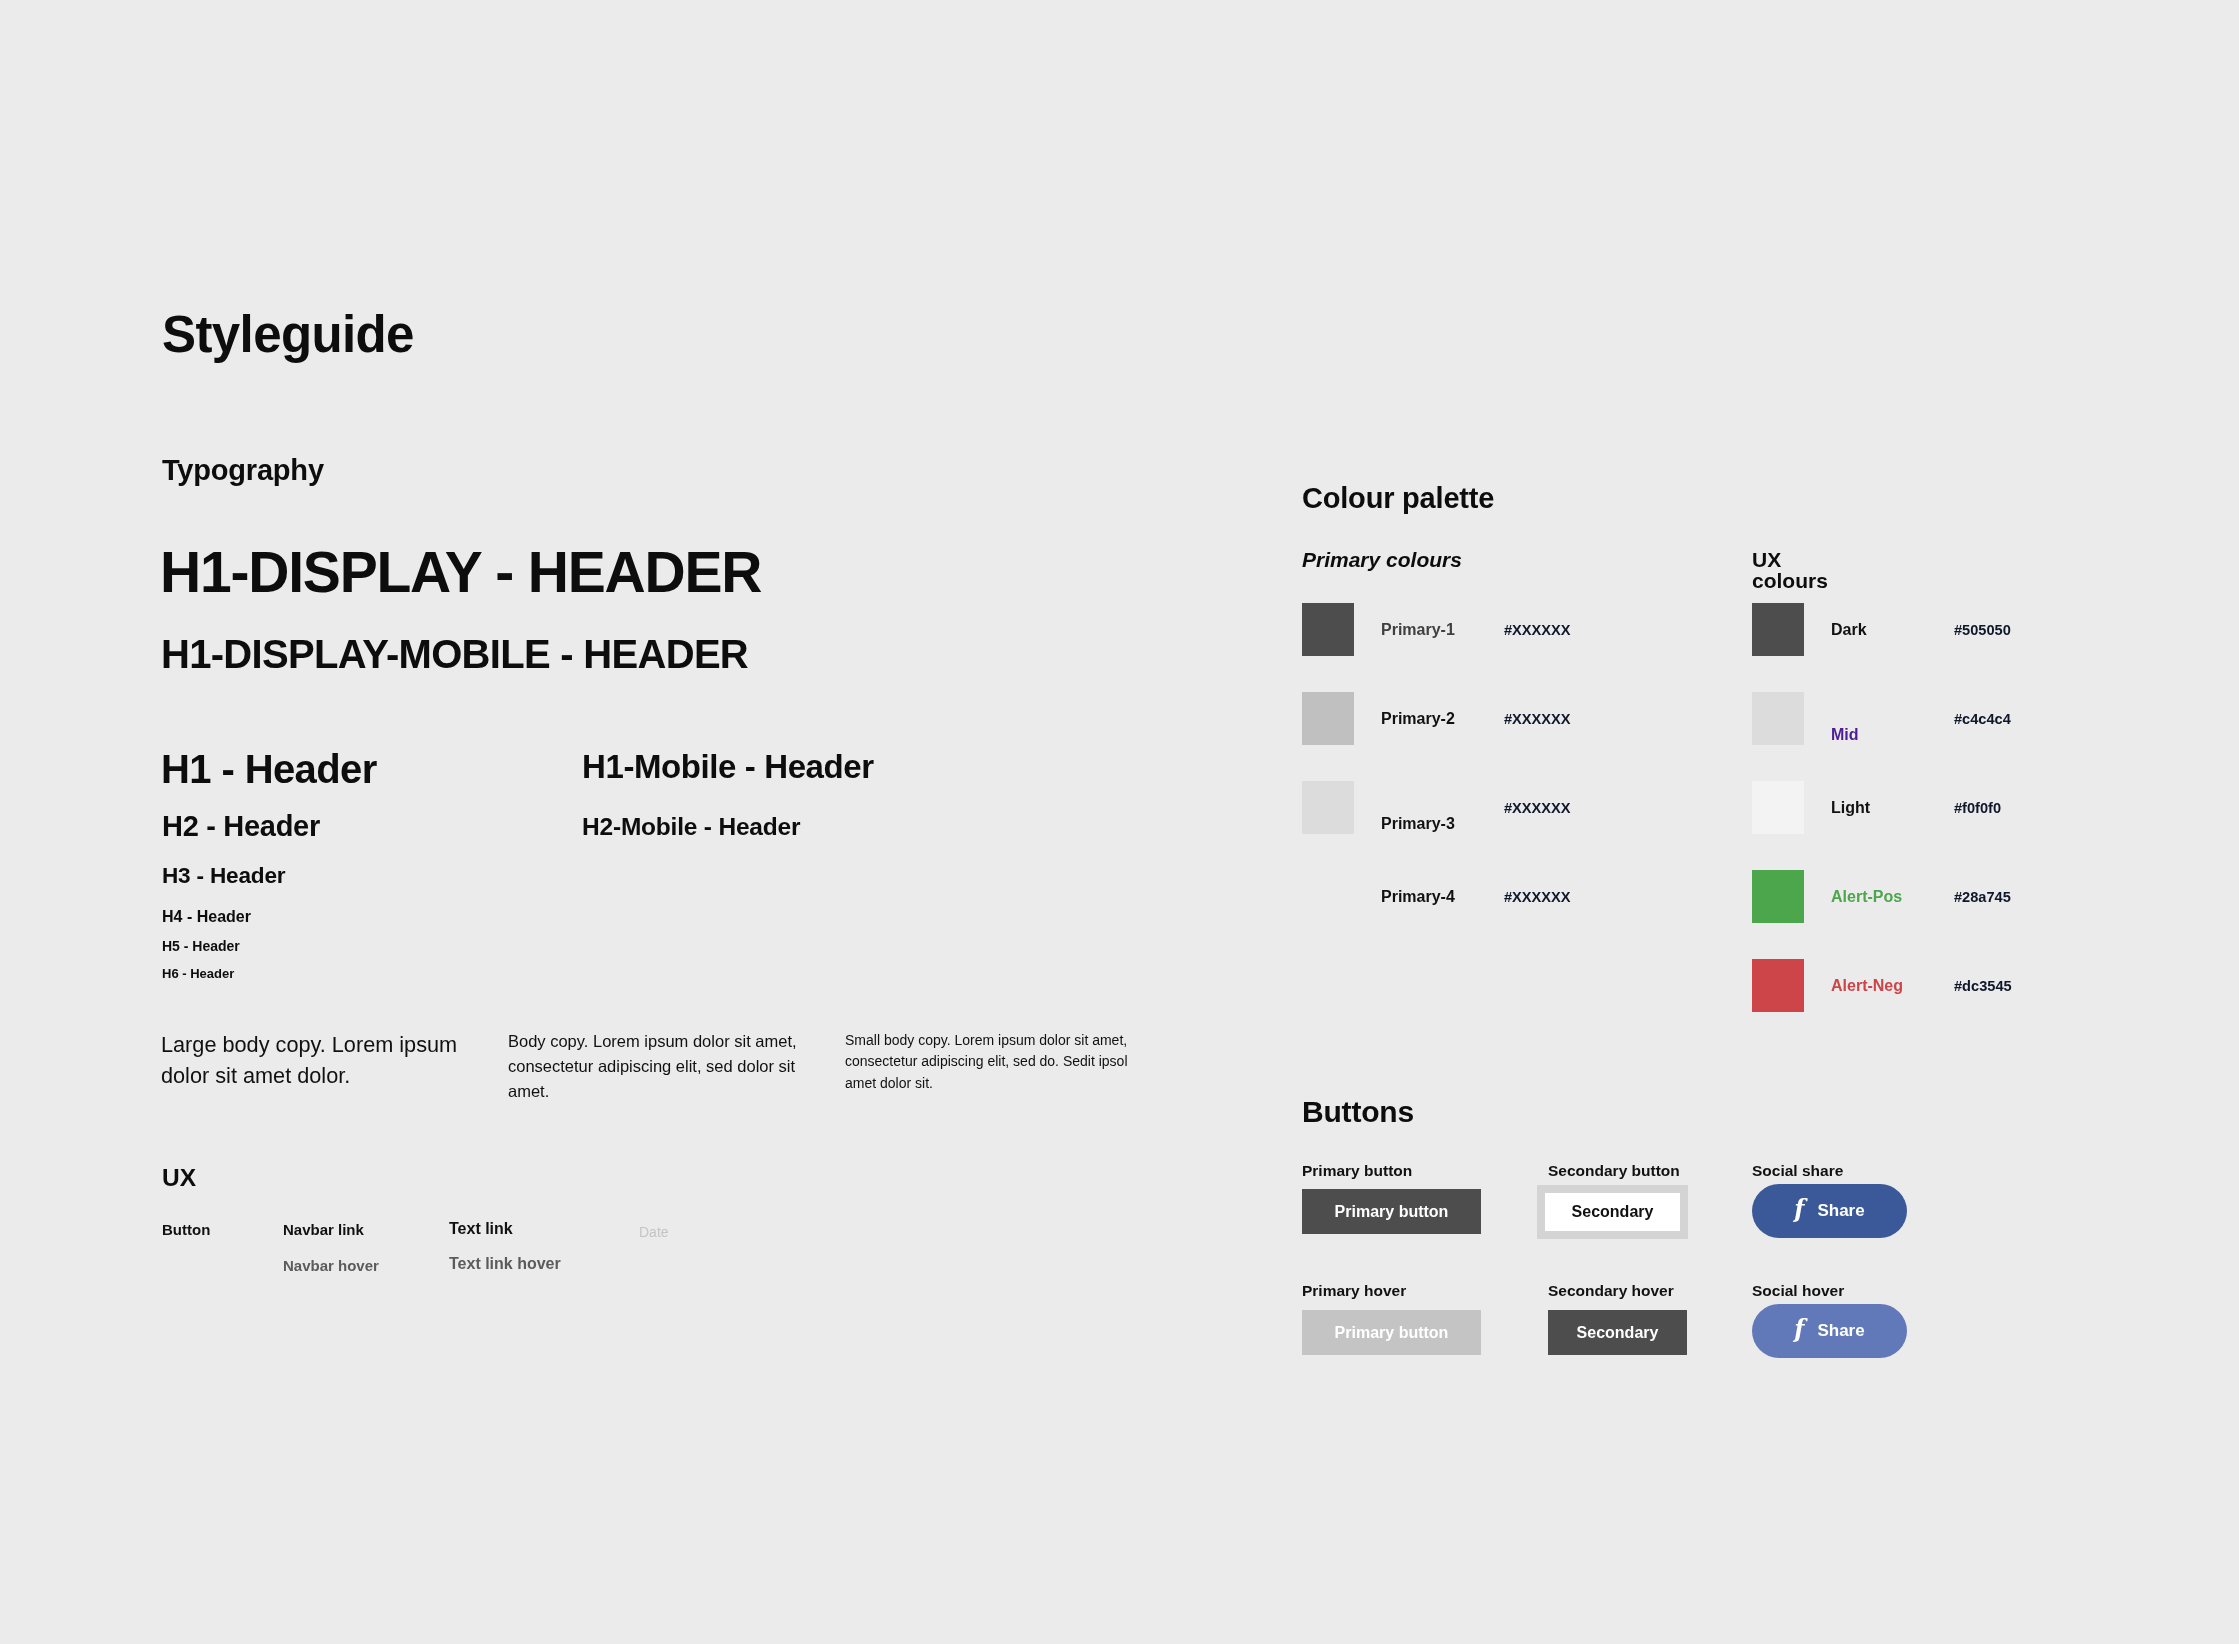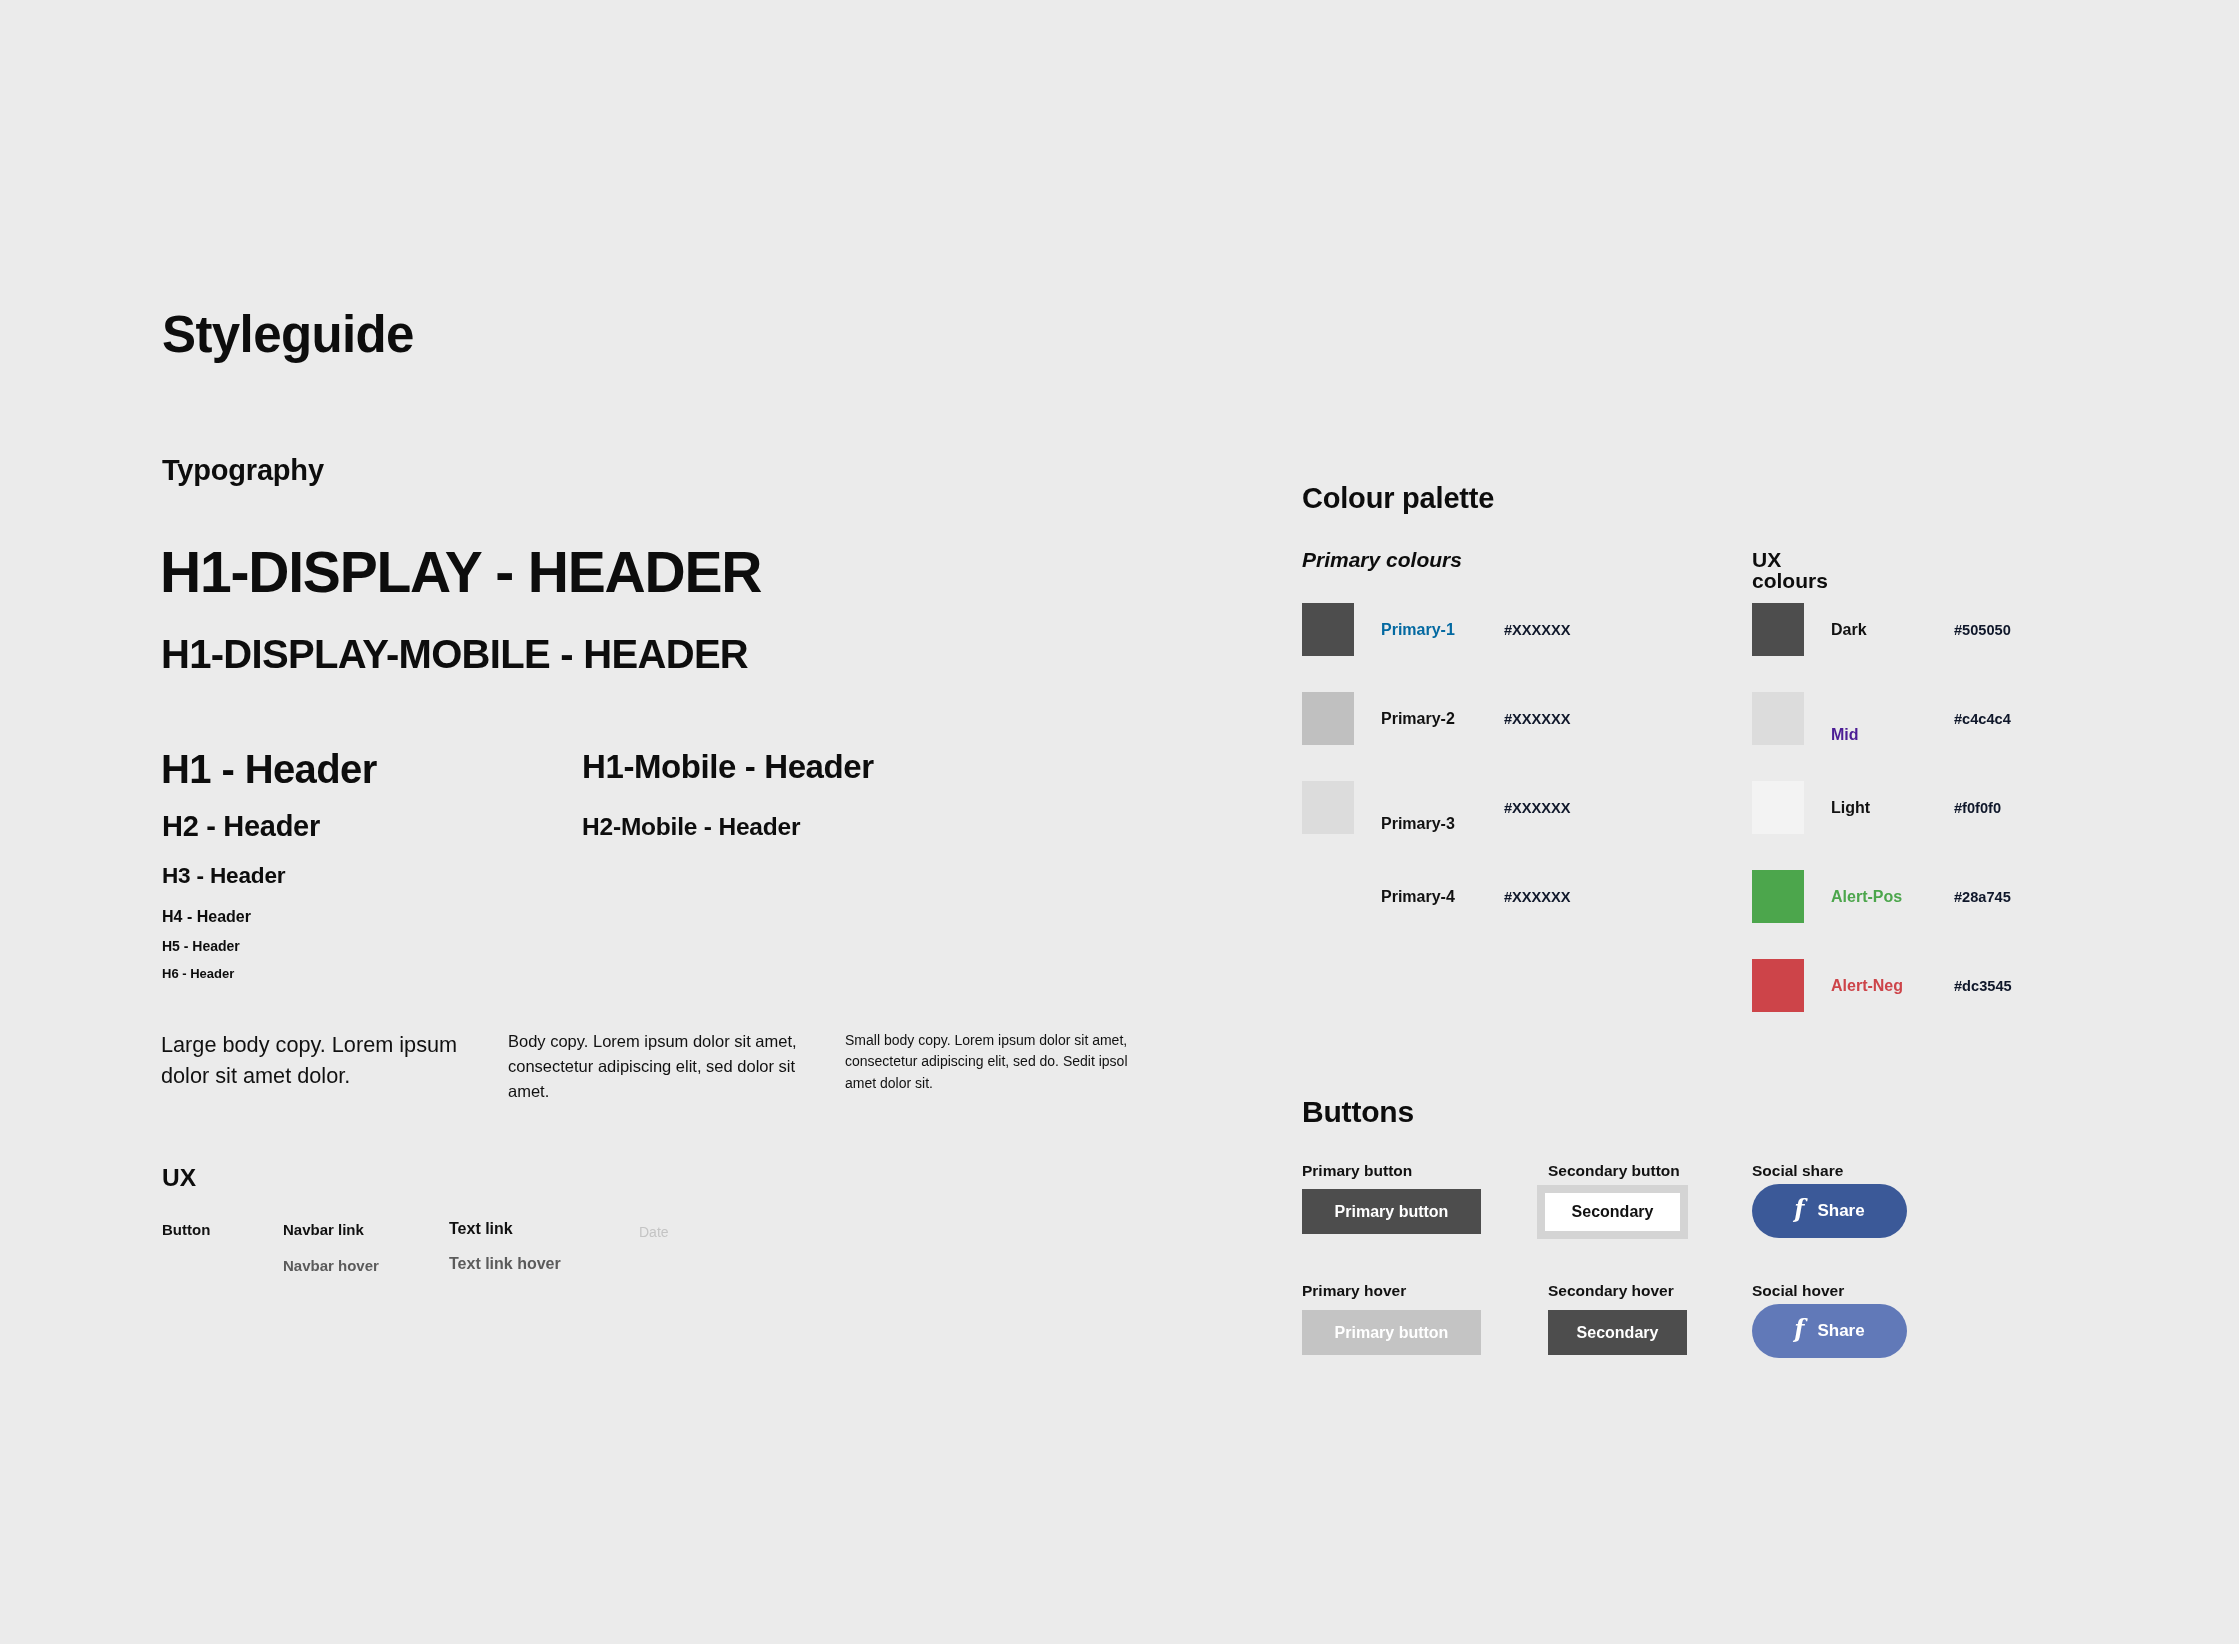--- a/index.html
+++ b/index.html
@@ -263,21 +263,21 @@
   <div id="ux-text-hover" class="ux-item" style="color: rgb(91, 91, 91);">Text link hover</div>
   <div id="ux-date" class="ux-item" style="color: rgb(196, 196, 196);">Date</div>
 
   <div id="colour-heading" class="section-heading">Colour palette</div>
   <div id="primary-colours-heading" class="sub-heading">Primary colours</div>
   <div id="ux-colours-heading" class="sub-heading">UX colours</div>
 
   <div id="primary-colours-col" class="palette-col">
       <div class="swatch-row">
         <div class="swatch" style="background: rgb(77, 77, 77);"></div>
-        <div class="swatch-name" style="color: #0369a1;">Primary-1</div>
+        <div class="swatch-name" style="color: #404040;">Primary-1</div>
         <div class="swatch-hex">#XXXXXX</div>
       </div>
       <div class="swatch-row">
         <div class="swatch" style="background: rgb(192, 192, 192);"></div>
         <div class="swatch-name" style="color: rgb(17, 17, 17);">Primary-2</div>
         <div class="swatch-hex">#XXXXXX</div>
       </div>
       <div class="swatch-row">
         <div class="swatch" style="background: rgb(220, 220, 220);"></div>
         <div class="swatch-name" style="color: rgb(17, 17, 17); margin-top: 16px;">Primary-3</div>

